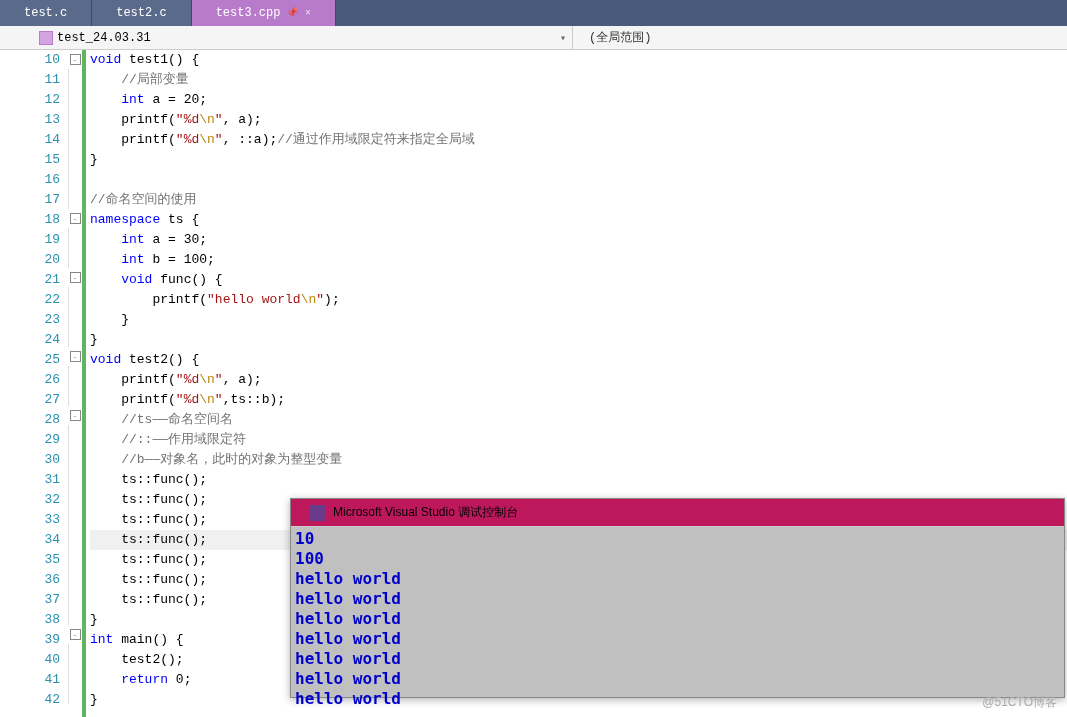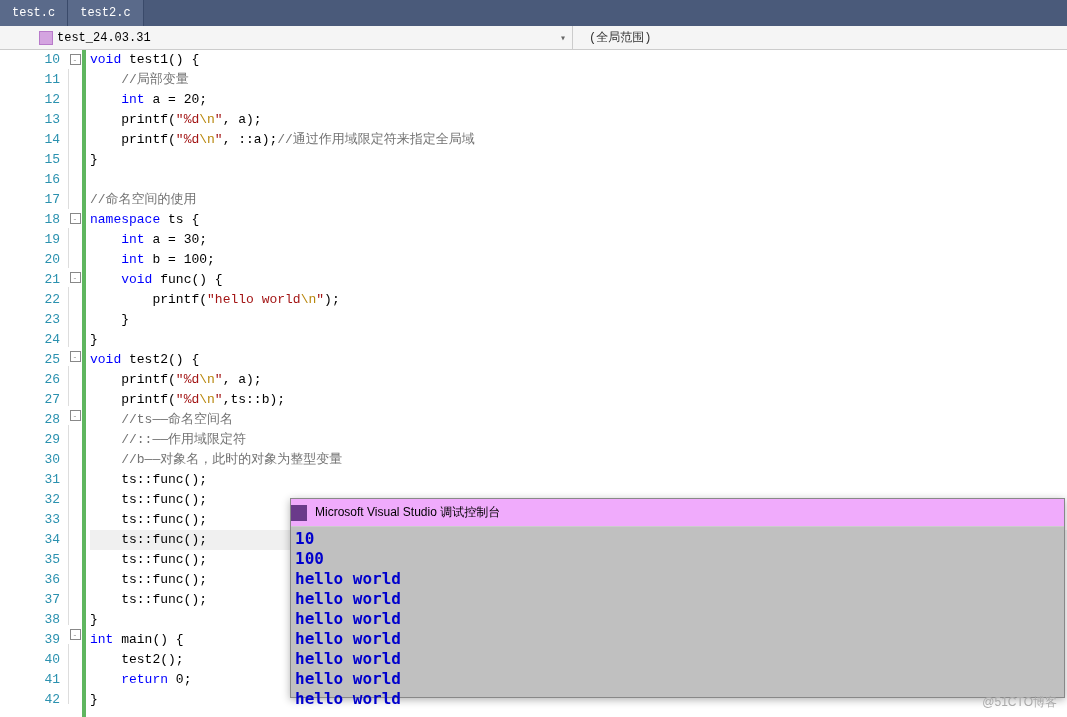--- a/index.html
+++ b/index.html
@@ -1,18 +1,18 @@
 <!DOCTYPE html>
 <html><head>
 <meta charset="utf-8">
 <style>
 * { margin: 0; padding: 0; box-sizing: border-box; }
 body { font-family: Consolas, "Courier New", monospace; font-size: 13px; background: #fff; width: 1067px; height: 717px; overflow: hidden; position: relative; }
 .tabs { display: flex; background: #4a5a7a; height: 26px; }
-.tab { padding: 4px 12px; color: #fff; font-size: 12px; display: flex; align-items: center; gap: 6px; background: #5a6a8a; border-right: 1px solid #3a4a6a; cursor: pointer; }
+.tab { padding: 4px 24px; color: #fff; font-size: 12px; display: flex; align-items: center; gap: 6px; background: #5a6a8a; border-right: 1px solid #3a4a6a; cursor: pointer; }
 .tab.active { background: #b87aca; }
 .tab .pin, .tab .close { font-size: 10px; opacity: 0.8; }
 .breadcrumb { display: flex; height: 24px; border-bottom: 1px solid #ccc; background: #f5f5f5; padding-left: 33px; }
 .bc-left { flex: 0 0 540px; display: flex; align-items: center; padding: 0 6px; border-right: 1px solid #ccc; gap: 4px; font-size: 12px; }
 .bc-right { flex: 1; display: flex; align-items: center; padding: 0 16px; font-size: 12px; color: #333; }
 .bc-icon { width: 14px; height: 14px; background: #d4a4e0; border: 1px solid #b87aca; display: inline-block; }
 .dd { margin-left: auto; color: #666; font-size: 10px; }
 .editor { display: flex; height: calc(100% - 50px); position: relative; }
 .gutter { width: 68px; background: #fff; text-align: right; padding-right: 8px; color: #2b91af; font-size: 13px; line-height: 20px; }
 .gutter .ln { height: 20px; }
@@ -22,35 +22,40 @@
 .change-bar { width: 4px; background: #5fb65f; }
 .code { flex: 1; line-height: 20px; padding-left: 4px; white-space: pre; position: relative; }
 .code .line { height: 20px; }
 .kw { color: #0000ff; }
 .str { color: #a31515; }
 .esc { color: #b8860b; }
 .cm { color: #737373; }
 .nm { color: #000; }
 .caret-line { background: #f0f0f0; }
 .console { position: absolute; left: 290px; top: 498px; width: 775px; height: 200px; background: #c0c0c0; border: 1px solid #888; box-shadow: 0 2px 8px rgba(0,0,0,0.3); }
-.console-title { background: #f0abfc; height: 28px; display: flex; align-items: center; padding: 0 0; gap: 8px; font-family: "Segoe UI", sans-serif; font-size: 12px; border-bottom: 1px solid #ccc; }
+.console-title { background: #be185d; height: 28px; display: flex; align-items: center; padding: 0 18px; gap: 8px; font-family: "Segoe UI", sans-serif; font-size: 12px; border-bottom: 1px solid #ccc; }
 .console-icon { width: 16px; height: 16px; background: #6a3a8a; display: inline-block; }
 .console-body { padding: 2px 4px; color: #0000cd; font-family: "SimSun", monospace; font-size: 16px; line-height: 20px; font-weight: bold; }
 .watermark { position: absolute; right: 10px; bottom: 6px; color: #aaa; font-size: 12px; font-family: Liberation Sans, sans-serif; }
 </style>
 </head>
 <body>
 
 <div class="tabs">
   <div class="tab">
       <span>test.c</span>
     </div>
   <div class="tab">
       <span>test2.c</span>
     </div>
+  <div class="tab active">
+    <span>test3.cpp</span>
+    <span class="pin">📌</span>
+    <span class="close">×</span>
+  </div>
 </div>
 
 <div class="breadcrumb">
   <div class="bc-left">
     <span class="bc-icon"></span>
     <span>test_24.03.31</span>
     <span class="dd">▾</span>
   </div>
   <div class="bc-right">
     <span>(全局范围)</span>

